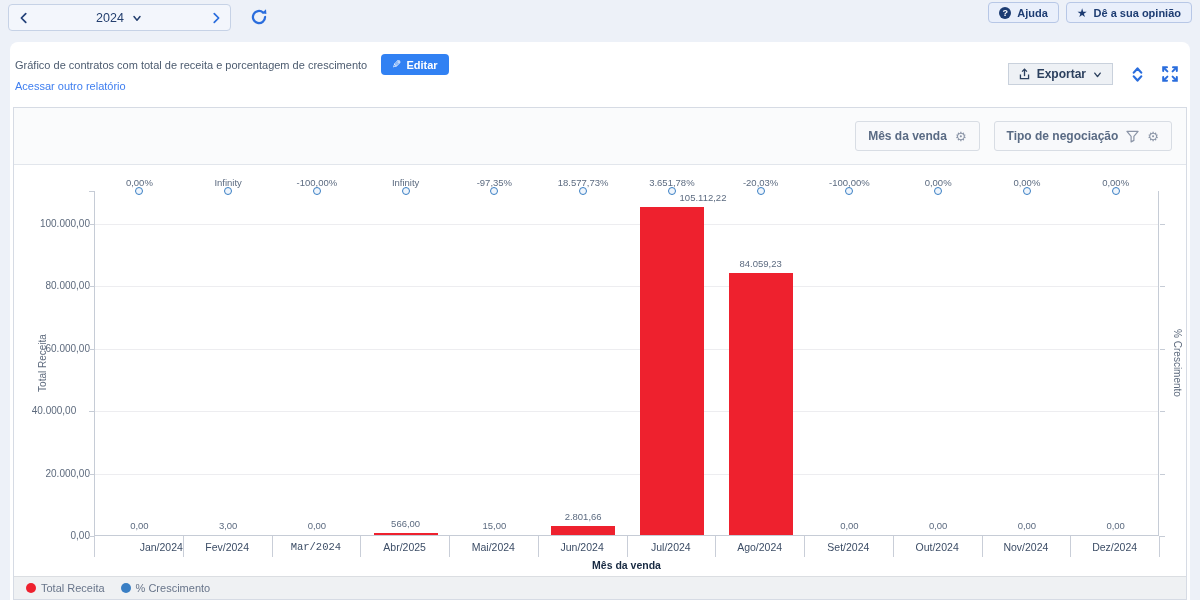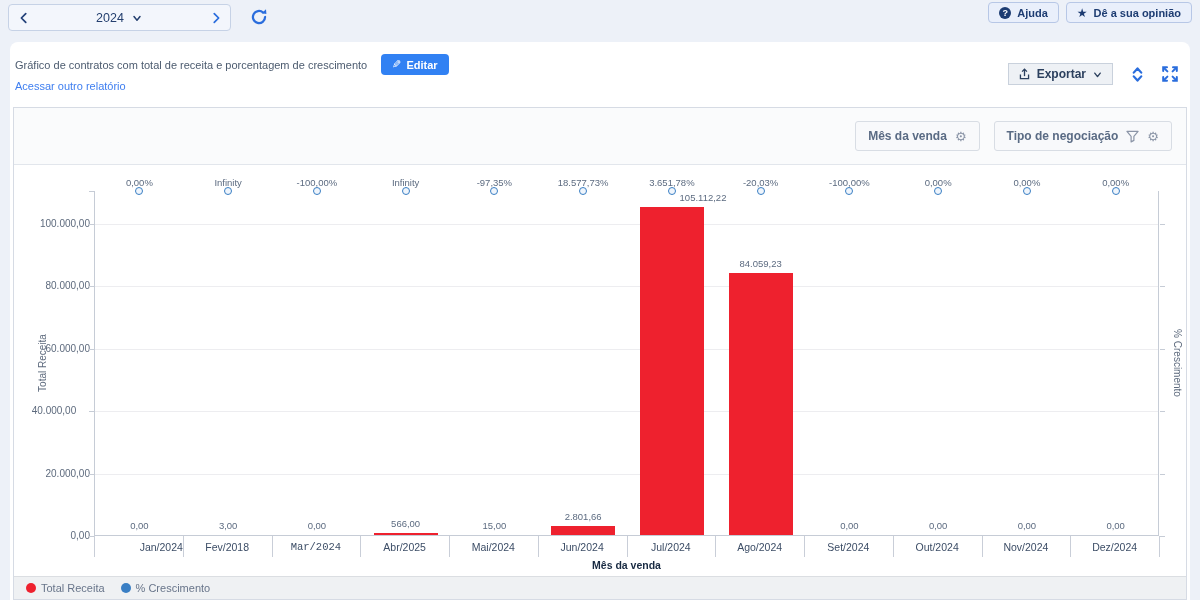--- a/index.html
+++ b/index.html
@@ -242,21 +242,21 @@
         <div class="tickmark" style="left: 1146px; width: 5px; height: 1px; top: 246.2px;"></div>
         <div class="ytick-label" style="top: 302.6px;">20.000,00</div>
         <div class="tickmark" style="left: 75px; width: 5px; height: 1px; top: 308.6px;"></div>
         <div class="tickmark" style="left: 1146px; width: 5px; height: 1px; top: 308.6px;"></div>
         <div class="ytick-label" style="top: 365px;">0,00</div>
         <div class="tickmark" style="left: 75px; width: 5px; height: 1px; top: 371px;"></div>
         <div class="tickmark" style="left: 1146px; width: 5px; height: 1px; top: 371px;"></div>
         <div class="tickmark" style="left: 75px; width: 5px; height: 1px; top: 26px;"></div>
         <div class="month-label" style="left: 79.875px; text-align: right;">Jan/2024</div>
         <div class="boundary-tick" style="left: 80px;"></div>
-        <div class="month-label" style="left: 168.625px;">Fev/2018</div>
+        <div class="month-label" style="left: 168.625px;">Fev/2024</div>
         <div class="boundary-tick" style="left: 168.75px;"></div>
         <div class="month-label" style="left: 257.375px; font-family: Liberation Mono, monospace;">Mar/2024</div>
         <div class="boundary-tick" style="left: 257.5px;"></div>
         <div class="month-label" style="left: 346.125px;">Abr/2025</div>
         <div class="boundary-tick" style="left: 346.25px;"></div>
         <div class="month-label" style="left: 434.875px;">Mai/2024</div>
         <div class="boundary-tick" style="left: 435px;"></div>
         <div class="month-label" style="left: 523.625px;">Jun/2024</div>
         <div class="boundary-tick" style="left: 523.75px;"></div>
         <div class="month-label" style="left: 612.375px;">Jul/2024</div>

